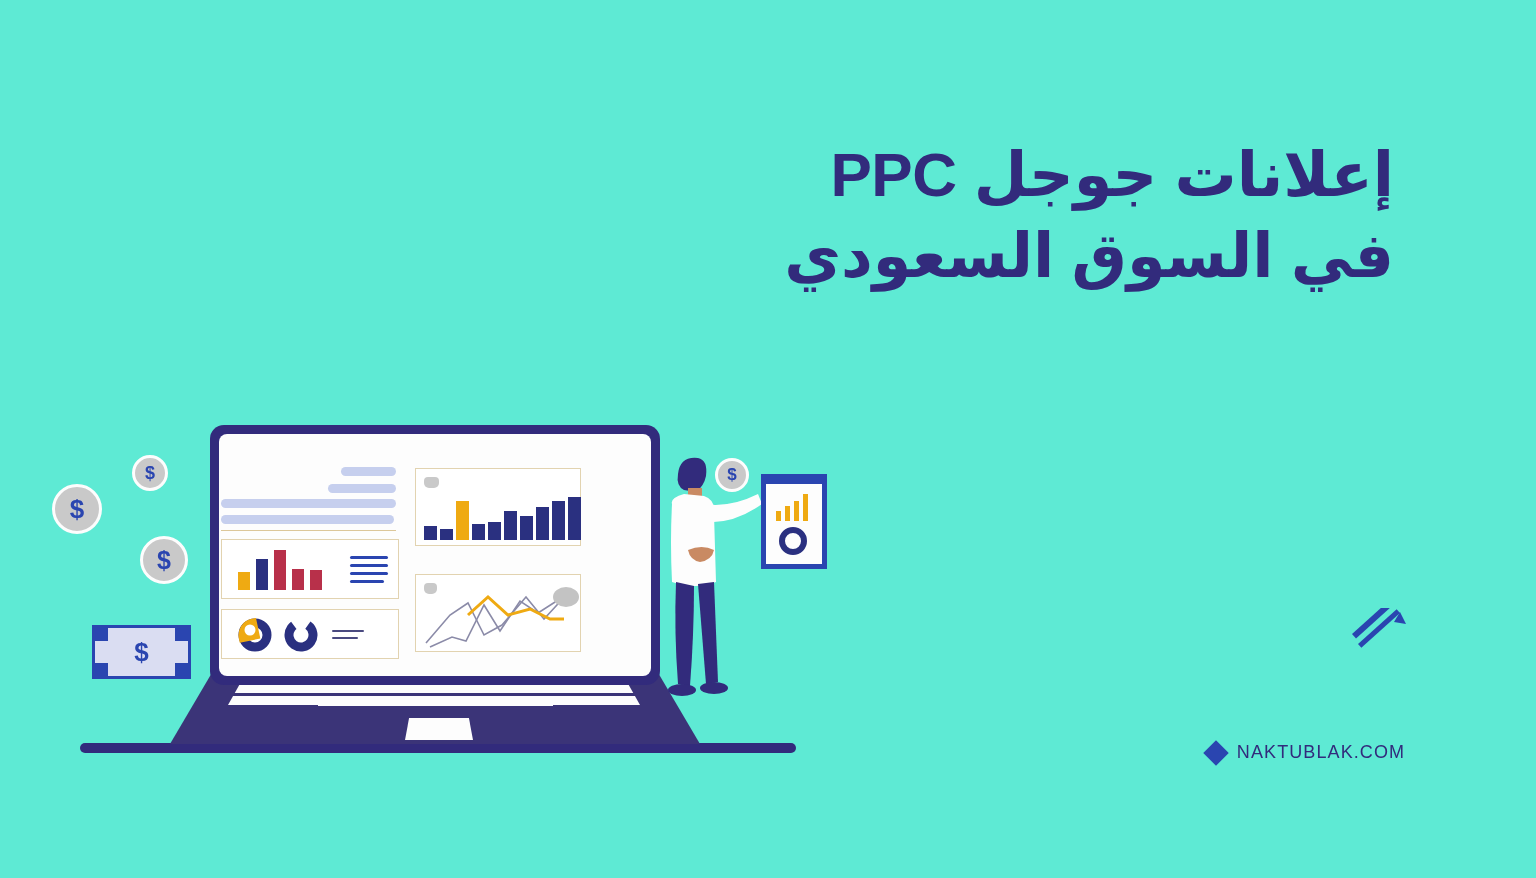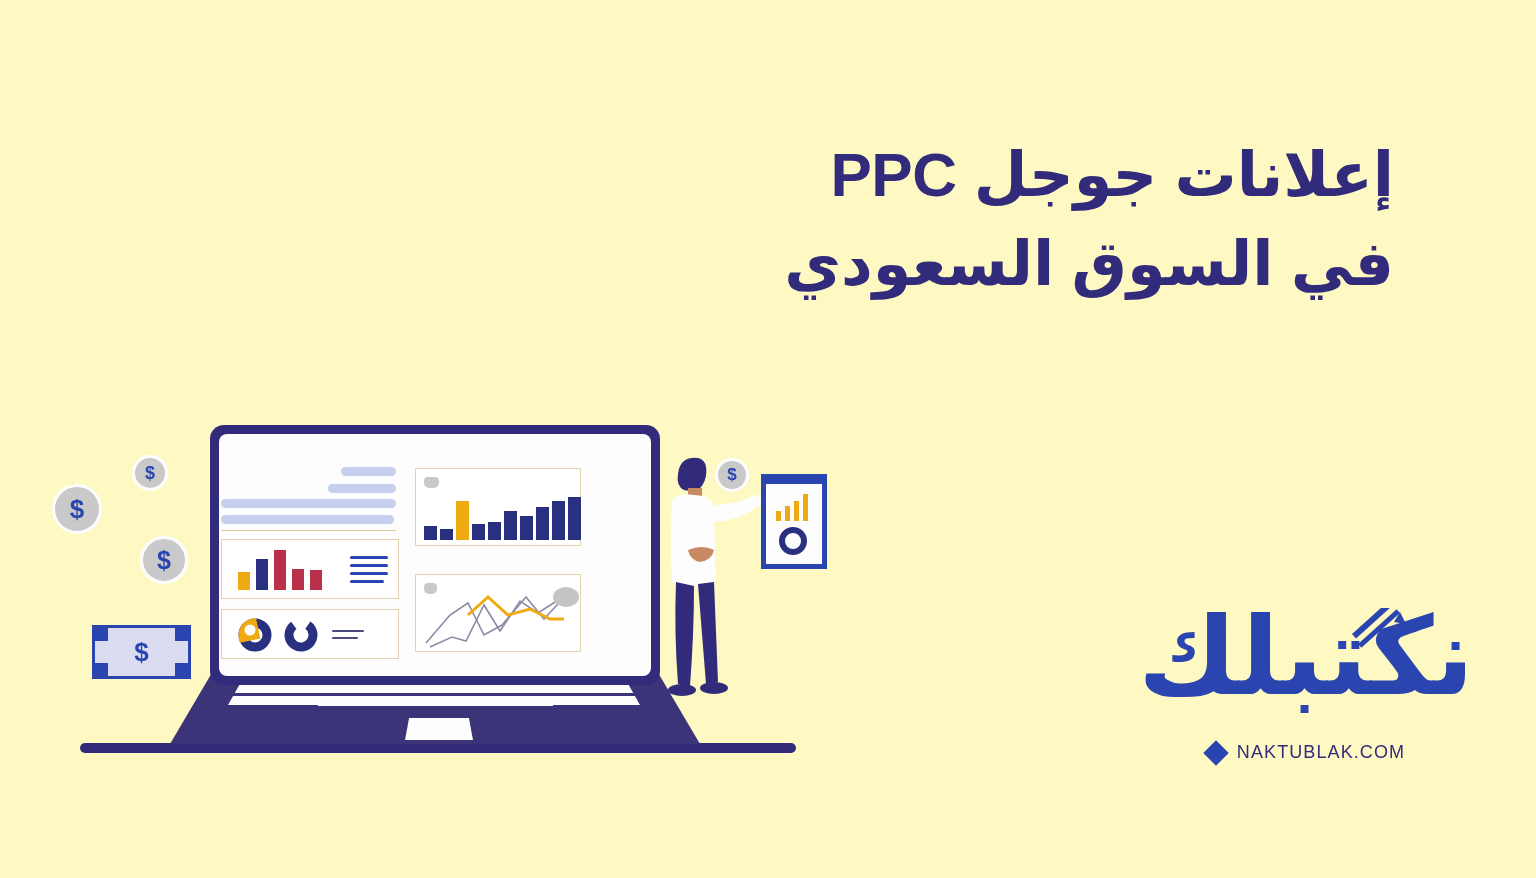--- a/index.html
+++ b/index.html
@@ -5,40 +5,40 @@
 <style>
   * { box-sizing: border-box; margin: 0; padding: 0; }
   html, body {
     width: 1536px; height: 878px;
     overflow: hidden;
     font-family: "Liberation Sans", "DejaVu Sans", sans-serif;
   }
   #banner {
     position: relative;
     width: 1536px; height: 878px;
-    background: #fef9c3;
+    background: #5eead4;
     overflow: hidden;
   }
 
   
   #headline {
     position: absolute;
     right: 142px;
     top: 138px;
     width: 700px;
     text-align: right;
     direction: rtl;
     color: #322B7C;
     font-weight: bold;
     font-size: 62px;
     line-height: 1.18;
     letter-spacing: -0.5px;
   }
   #headline .line { display: block; white-space: nowrap; }
-  #headline .line2 { margin-top: 16px; }
+  #headline .line2 { margin-top: 8px; }
 
   
   #logo-block {
     position: absolute;
     left: 1136px; top: 596px;
     width: 340px; height: 190px;
   }
   #logo-word {
     position: absolute;
     left: 0; top: 0;
@@ -177,23 +177,20 @@
 <body>
 
 <div id="banner">
 
   <div id="headline">
     <span class="line line1">إعلانات جوجل PPC</span>
     <span class="line line2">في السوق السعودي</span>
   </div>
 
   <div id="logo-block">
-    <div id="logo-word">
-      <span class="glyph">نكتبلك</span>
-    </div>
     <svg id="logo-pencil" viewBox="0 0 78 78">
       <polygon points="68,4 74,16 62,14" fill="#2A45B0"></polygon>
       <rect x="20" y="26" width="54" height="6" transform="rotate(-42 20 26)" fill="#2A45B0"></rect>
       <rect x="26" y="36" width="52" height="5" transform="rotate(-42 26 36)" fill="#2A45B0"></rect>
     </svg>
     <div id="logo-tag">
       <span class="diamond"></span>
       <span class="tagtext">NAKTUBLAK.COM</span>
     </div>
   </div>

